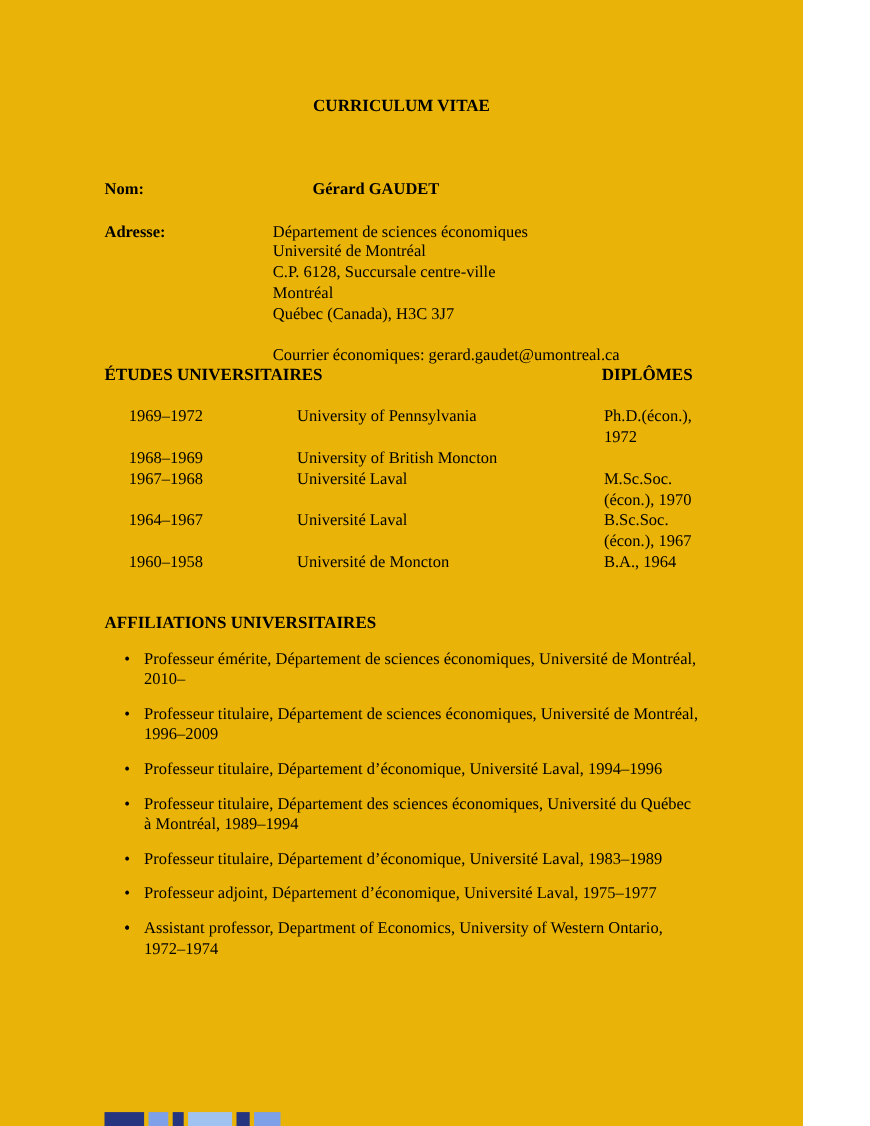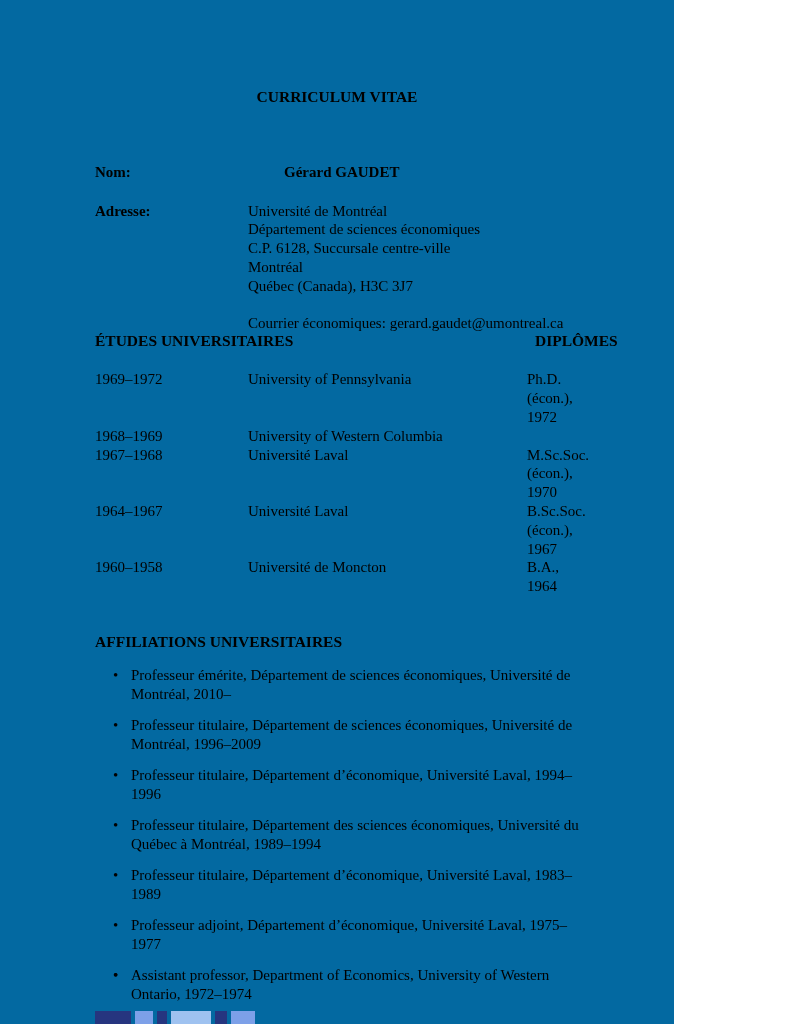--- a/index.html
+++ b/index.html
@@ -2,23 +2,23 @@
 <html><head>
 <meta charset="utf-8">
 <style>
   html, body {
     margin: 0;
     padding: 0;
     background: #ffffff;
   }
   .page {
     position: relative;
-    width: 674px;
+    width: 730px;
     height: 1024px;
-    background: #0369a1;
+    background: #eab308;
     box-sizing: border-box;
     padding: 88px 95px 0 95px;
     font-family: "Liberation Serif", "DejaVu Serif", serif;
     font-size: 15px;
     line-height: 18.8px;
     color: #000000;
     overflow: hidden;
   }
   .doc-title {
     text-align: center;
@@ -47,25 +47,25 @@
   .section-heads {
     position: relative;
     height: 19px;
   }
   .section-heading {
     font-weight: bold;
     font-size: 15.5px;
   }
   .head-diplomes {
     position: absolute;
-    left: 440px;
+    left: 452px;
     top: 0;
   }
   .edu-table { margin-top: 19px; }
-  .table-row { display: flex; }
+  .table-row { display: flex; margin-left: 22px; }
   .col-years { flex: 0 0 153px; }
   .col-inst  { flex: 0 0 279px; }
   .col-dip   { flex: 1 1 auto; }
   .affil-heading {
     font-weight: bold;
     font-size: 15.5px;
     margin-top: 37px;
     margin-bottom: 14px;
   }
   .bullet-item {
@@ -101,22 +101,22 @@
   <div class="doc-title">CURRICULUM VITAE</div>
 
   <div class="field-row row-nom">
     <span class="field-label">Nom:</span>
     <span class="field-value-bold">Gérard GAUDET</span>
   </div>
 
   <div class="field-row">
     <span class="field-label">Adresse:</span>
     <div class="address-lines">
+      <div>Département de sciences économiques</div>
       <div>Université de Montréal</div>
-      <div>Département de sciences économiques</div>
       <div>C.P. 6128, Succursale centre-ville</div>
       <div>Montréal</div>
       <div>Québec (Canada), H3C 3J7</div>
     </div>
   </div>
 
   <div class="email-line">Courrier économiques: gerard.gaudet@umontreal.ca</div>
 
   <div class="section-heads">
     <span class="section-heading">ÉTUDES UNIVERSITAIRES</span>
@@ -124,21 +124,21 @@
   </div>
 
   <div class="edu-table">
     <div class="table-row">
       <span class="col-years">1969–1972</span>
       <span class="col-inst">University of Pennsylvania</span>
       <span class="col-dip">Ph.D.(écon.), 1972</span>
     </div>
     <div class="table-row">
       <span class="col-years">1968–1969</span>
-      <span class="col-inst">University of Western Columbia</span>
+      <span class="col-inst">University of British Moncton</span>
       <span class="col-dip"></span>
     </div>
     <div class="table-row">
       <span class="col-years">1967–1968</span>
       <span class="col-inst">Université Laval</span>
       <span class="col-dip">M.Sc.Soc.(écon.), 1970</span>
     </div>
     <div class="table-row">
       <span class="col-years">1964–1967</span>
       <span class="col-inst">Université Laval</span>

